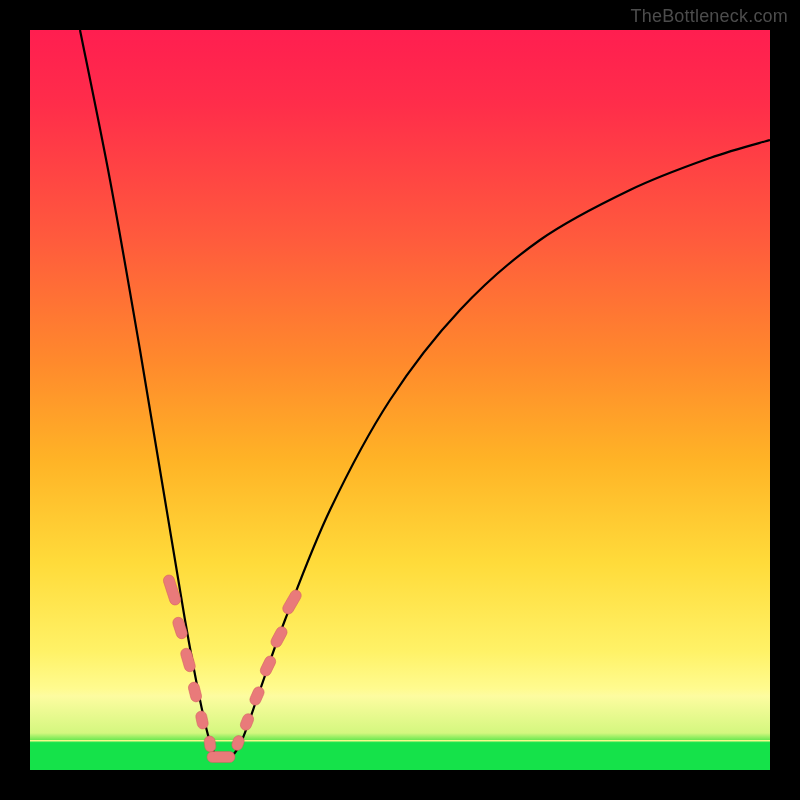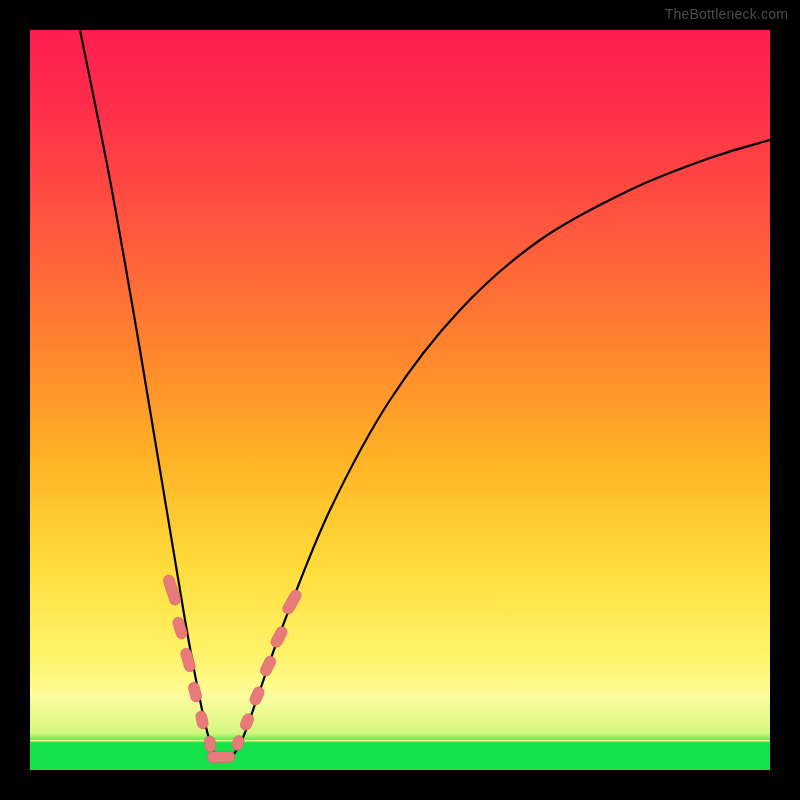--- a/index.html
+++ b/index.html
@@ -53,21 +53,21 @@
         #fff267 84%,
         #fffb8f 89%,
         #fffb8f 100%
       );
   }
   .watermark {
     position: absolute;
     top: 6px;
     right: 12px;
     color: #4c4c4c;
-    font-size: 14px;
+    font-size: 18px;
     font-weight: 400;
     letter-spacing: 0.2px;
     user-select: none;
   }
   svg.curve {
     position: absolute;
     left: 30px;
     top: 30px;
     width: 740px;
     height: 740px;

